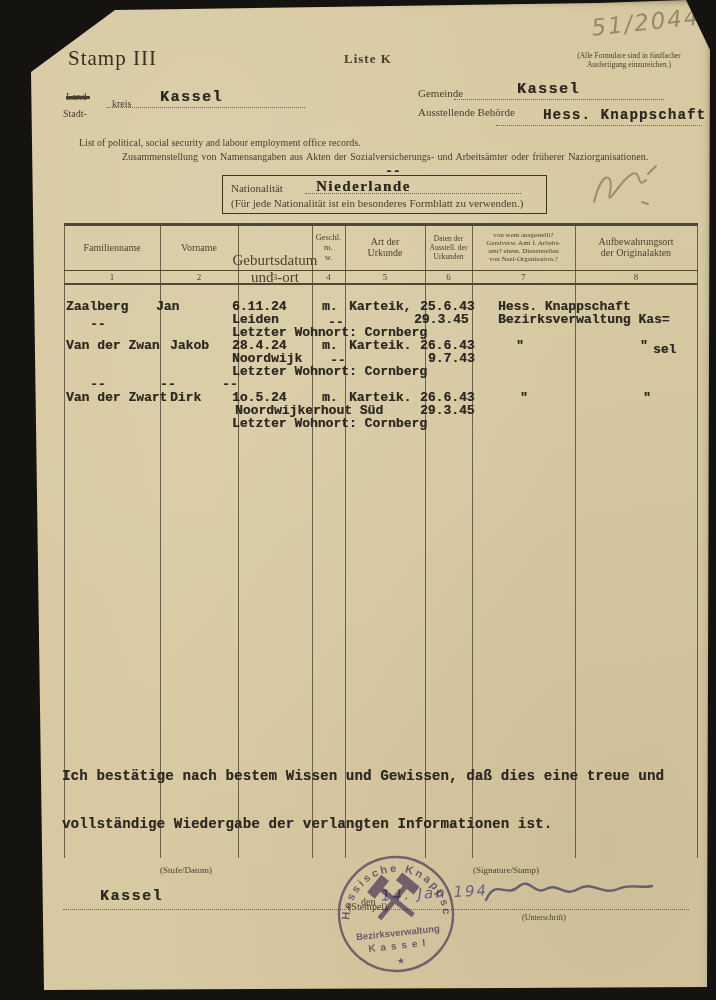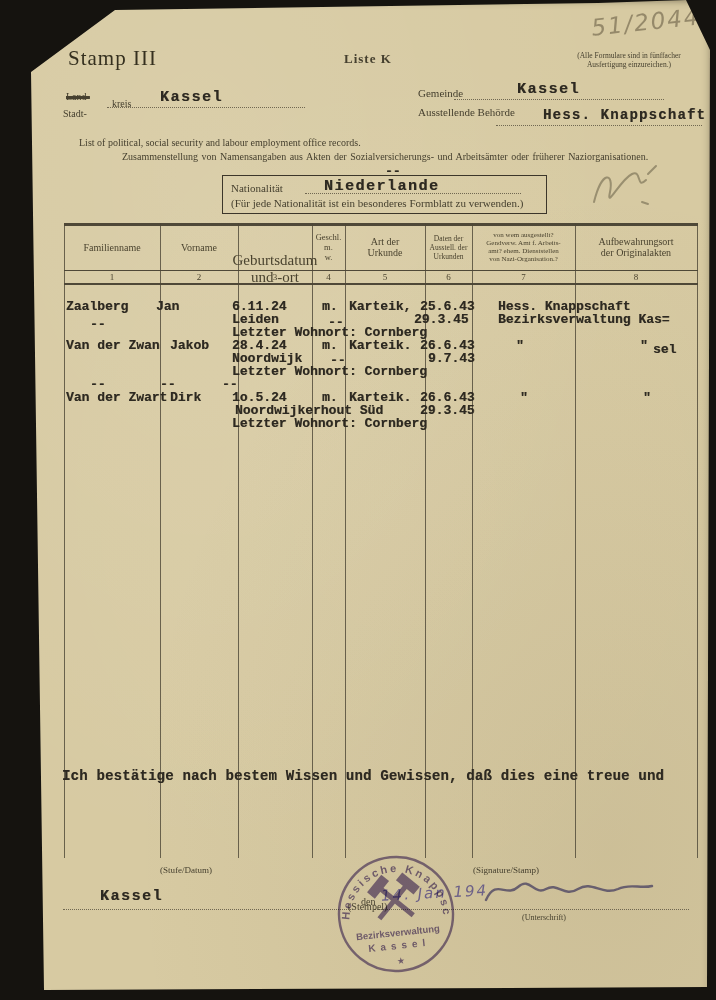--- a/index.html
+++ b/index.html
@@ -57,21 +57,21 @@
     <div class="printed" style="left:418px;top:87px;font-size:11px;">Gemeinde</div>
     <div class="frag lg" style="left:517px;top:82px;">Kassel</div>
     <div class="printed" style="left:418px;top:106px;font-size:11px;">Ausstellende Behörde</div>
     <div class="frag md" style="left:543px;top:108px;">Hess. Knappschaft</div>
 
     <div class="printed" style="left:79px;top:137px;font-size:10px;">List of political, social security and labour employment office records.</div>
     <div class="printed" style="left:79px;top:151px;font-size:10px;word-spacing:1px;margin-left:43px;">Zusammenstellung von Namensangaben aus Akten der Sozialversicherungs- und Arbeitsämter oder früherer Naziorganisationen.</div>
 
     <div class="natbox"></div>
     <div class="printed" style="left:231px;top:182px;font-size:11px;">Nationalität</div>
-    <div class="frag lg" style="left:324px;top:179px;">Niederlande</div>
+    <div class="frag lg" style="left:316px;top:179px;font-family:Liberation Serif, serif;">Niederlande</div>
     <div class="printed" style="left:231px;top:197px;font-size:11px;">(Für jede Nationalität ist ein besonderes Formblatt zu verwenden.)</div>
 
     <div id="gen">
         <div class="hline" style="left:64px;top:223px;width:634px;height:2.5px;"></div>
         <div class="hline" style="left:64px;top:270px;width:634px;height:1px;"></div>
         <div class="hline" style="left:64px;top:283px;width:634px;height:2px;"></div>
         <div class="vline" style="left:64px;top:223px;height:635px;"></div>
         <div class="vline" style="left:160px;top:223px;height:635px;"></div>
         <div class="vline" style="left:238px;top:223px;height:635px;"></div>
         <div class="vline" style="left:312px;top:223px;height:635px;"></div>
@@ -150,20 +150,21 @@
         <div class="frag" style="left:349px;top:391px;">Karteik.</div>
         <div class="frag" style="left:420px;top:391px;">26.6.43</div>
         <div class="frag" style="left:520px;top:391px;">"</div>
         <div class="frag" style="left:643px;top:391px;">"</div>
         <div class="frag" style="left:235px;top:404px;">Noordwijkerhout Süd</div>
         <div class="frag" style="left:420px;top:404px;">29.3.45</div>
         <div class="frag" style="left:232px;top:417px;">Letzter Wohnort: Cornberg</div>
       </div>
 
     <div class="frag cert" style="left:62px;top:769px;">Ich bestätige nach bestem Wissen und Gewissen, daß dies eine treue und</div>
+    <div class="frag cert" style="left:62px;top:817px;">vollständige Wiedergabe der verlangten Informationen ist.</div>
 
     <div class="printed" style="left:160px;top:865px;font-size:9px;">(Stufe/Datum)</div>
     <div class="printed" style="left:473px;top:865px;font-size:9px;">(Signature/Stamp)</div>
     <div class="frag lg" style="left:100px;top:889px;">Kassel</div>
     <div class="printed" style="left:361px;top:896px;font-size:10px;">den</div>
     <div class="hand-date">14. Jan 194</div>
     <div class="printed" style="left:348px;top:901px;font-size:10px;text-align:center;">(Stempel)</div>
     <div class="printed" style="left:522px;top:913px;font-size:8px;">(Unterschrift)</div>
 
     <svg class="pencil-svg" style="position:absolute;left:584px;top:158px;" width="84" height="58" viewBox="0 0 84 58">

